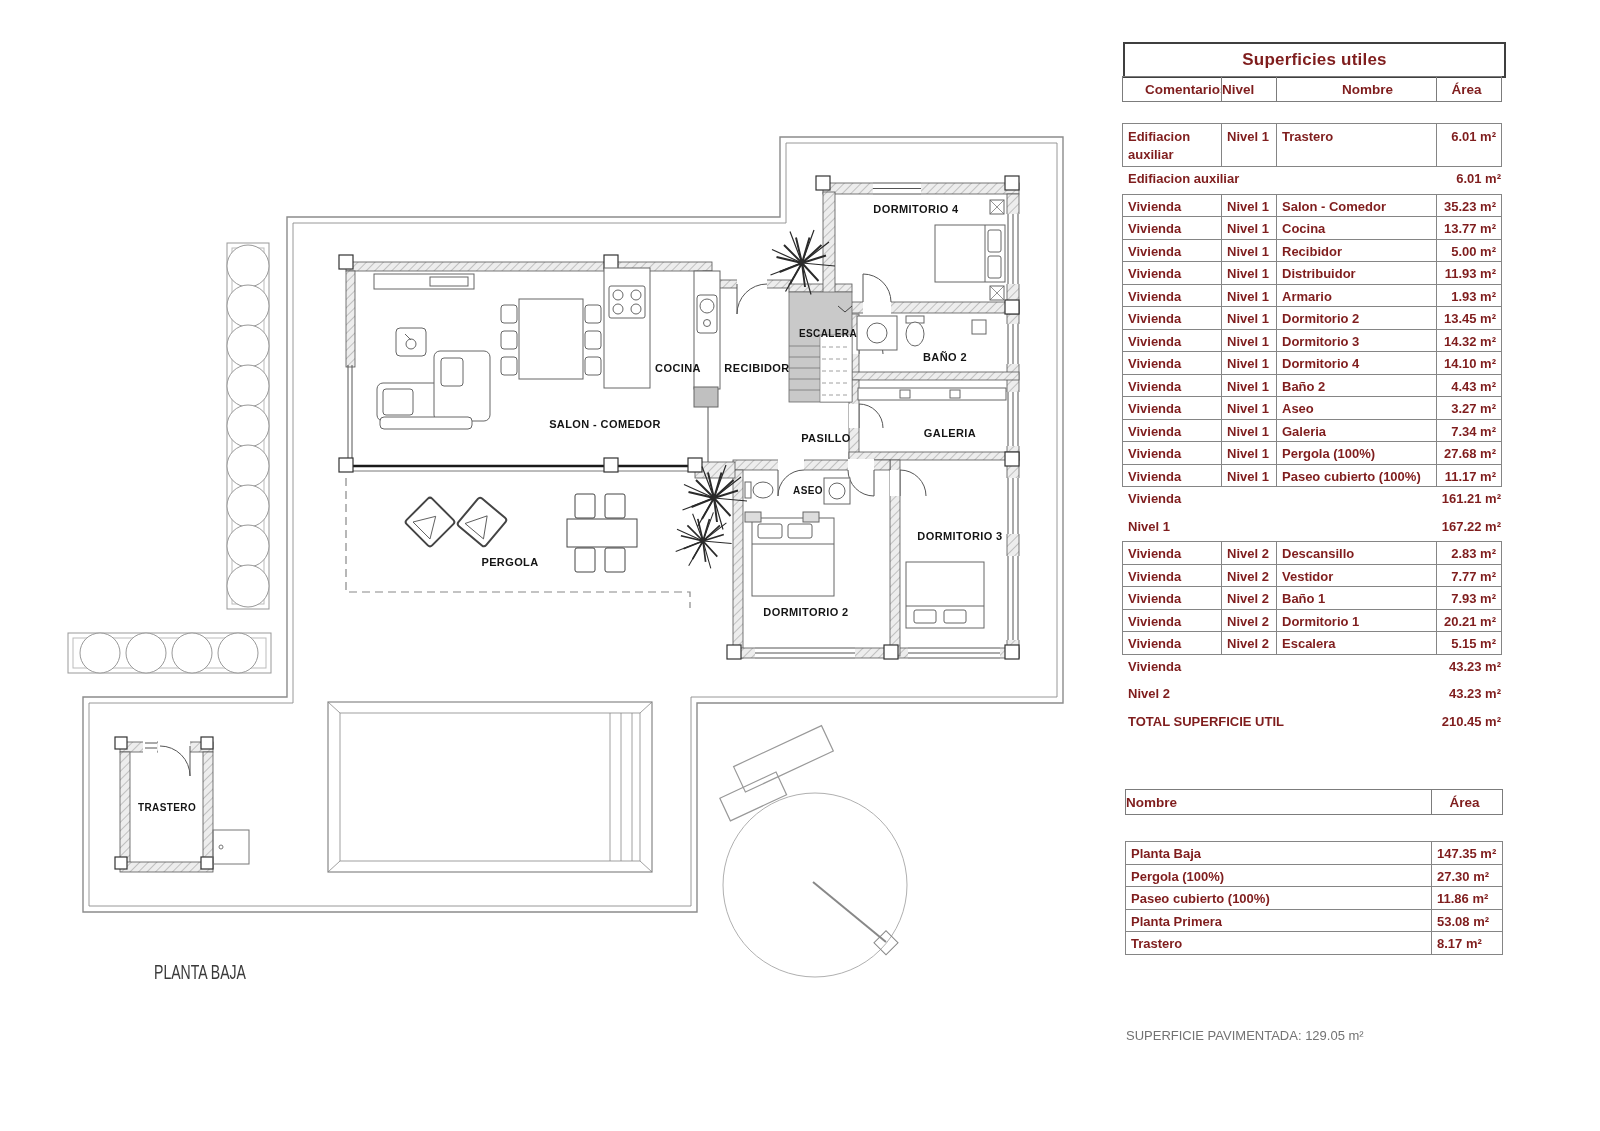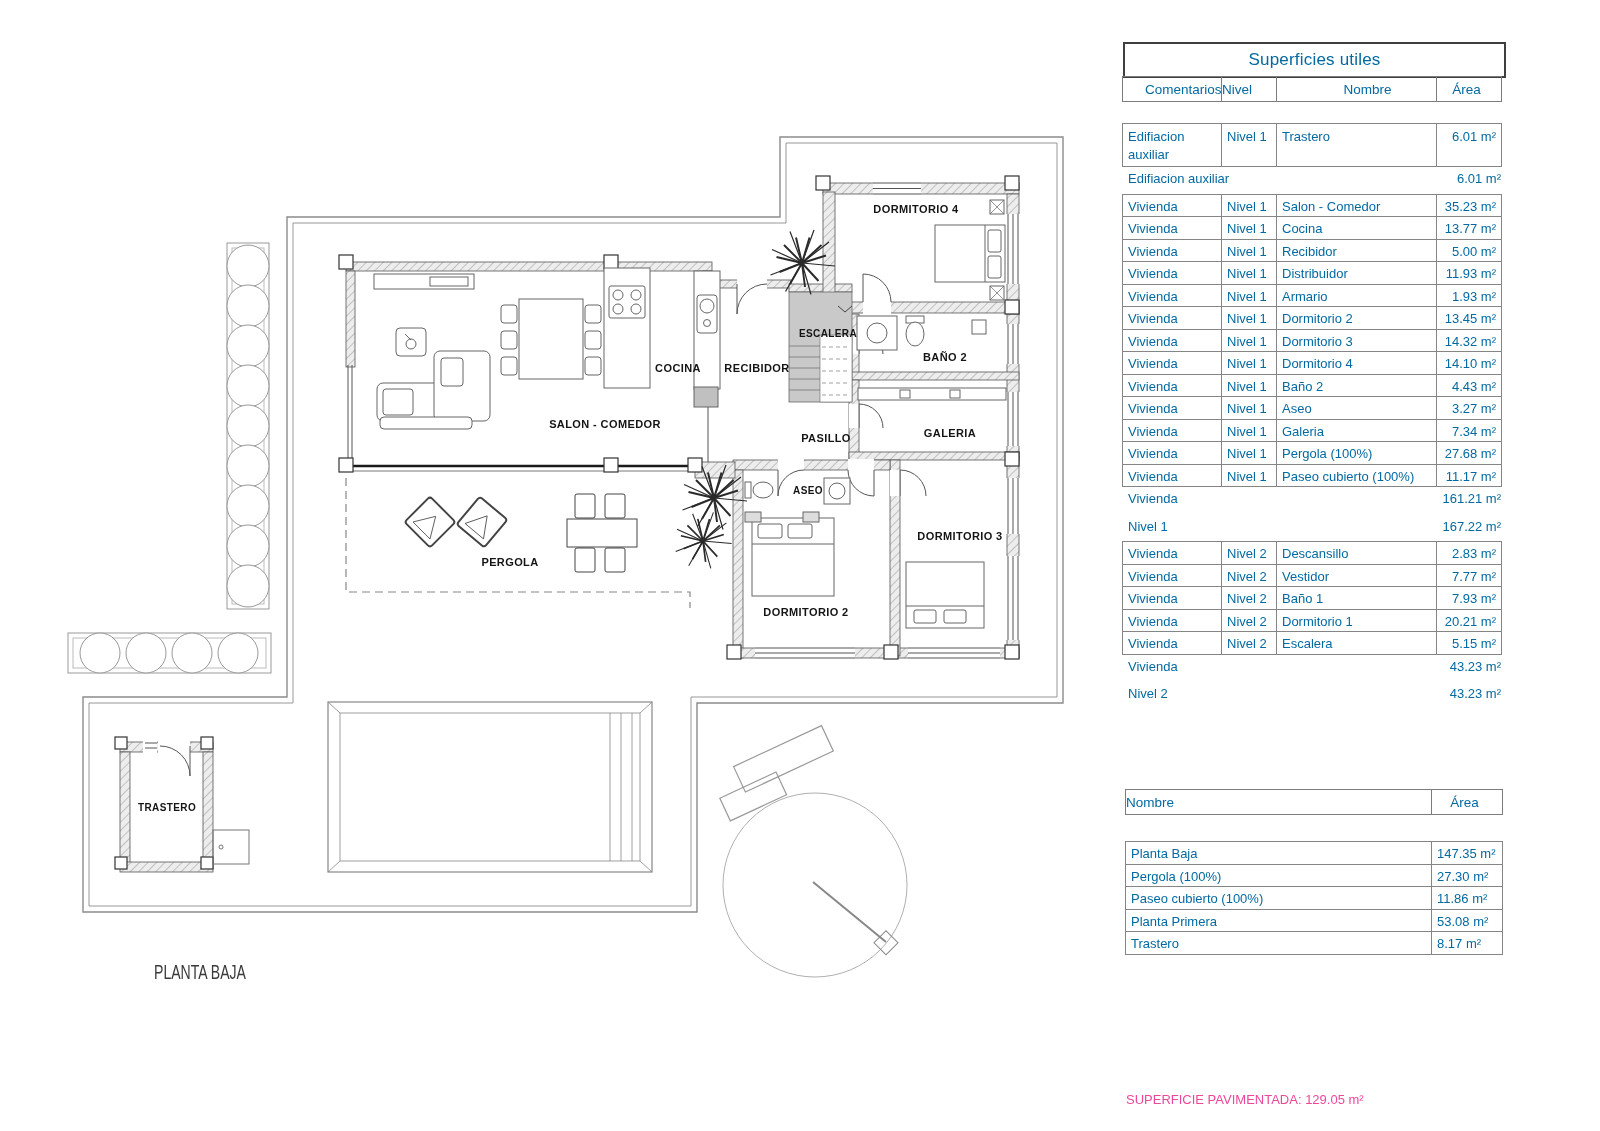--- a/index.html
+++ b/index.html
@@ -1,41 +1,41 @@
 <!DOCTYPE html>
 <html><head>
 <meta charset="utf-8">
 <style>
   html,body{margin:0;padding:0;background:#fff;}
   #page{position:relative;width:1600px;height:1131px;background:#fff;overflow:hidden;
         font-family:"Liberation Sans",sans-serif;color:#111;}
   #plan-svg{position:absolute;left:0;top:0;}
 
   
-  .tbl{position:absolute;font-weight:normal;color:#0369a1;}
+  .tbl{position:absolute;font-weight:bold;color:#7f1d1d;}
   .t-title{box-sizing:border-box;border:2px solid #3f3f3f;height:36px;line-height:32px;
            text-align:center;font-size:17px;letter-spacing:.2px;}
   .t-head{display:flex;margin-top:-2px;}
   .hc{box-sizing:border-box;border:1px solid #7c7c7c;margin-left:-1px;height:26px;
       padding-top:5px;font-size:13.5px;overflow:hidden;}
   .hc.left{text-align:center;padding-left:22px;}
   .t-gap{height:22px;}
   .t-gap2{height:27px;}
   .grid-row{display:flex;}
   .gc{box-sizing:border-box;border:1px solid #858585;margin:-1px 0 0 -1px;height:23.5px;
       padding:4px 4px 0 5px;font-size:13px;overflow:hidden;white-space:nowrap;}
   .grid-row.tall .gc{height:44px;white-space:normal;line-height:1.4;}
   .w-c{width:100px}.w-n{width:56px}.w-nm{width:161px}
   .w-a{width:66px;text-align:right;padding-right:5px;}
   .w-nm2{width:307px}.w-a2{width:72px;text-align:left;padding-right:5px;}
   .sum-row{display:flex;height:23.5px;padding-top:4px;font-size:13px;box-sizing:content-box;}
   .sum-row .sname{flex:1;padding-left:5px;white-space:nowrap;}
   .sum-row .sarea{text-align:right;padding-right:5px;}
-  #footer-note{position:absolute;left:1126px;top:1092px;width:380px;font-size:13px;
-               font-weight:normal;color:#ec4899;}
+  #footer-note{position:absolute;left:1126px;top:1028px;width:380px;font-size:13px;
+               font-weight:normal;color:#737373;}
 </style>
 </head>
 <body>
 
 <div id="page">
 
 <svg id="plan-svg" width="1080" height="1131" viewBox="0 0 1080 1131">
   <defs>
     <pattern id="hatch" width="6" height="6" patternUnits="userSpaceOnUse" patternTransform="rotate(45)">
       <rect width="6" height="6" fill="#ededed"></rect>
@@ -476,20 +476,24 @@
           <div class="gc w-a">5.15 m²</div>
         </div>
         <div class="sum-row">
           <div class="sname">Vivienda</div>
           <div class="sarea" style="width: 66px;">43.23 m²</div>
         </div>
         <div class="sum-row">
           <div class="sname">Nivel 2</div>
           <div class="sarea" style="width: 66px;">43.23 m²</div>
         </div>
+        <div class="sum-row">
+          <div class="sname">TOTAL SUPERFICIE UTIL</div>
+          <div class="sarea" style="width: 66px;">210.45 m²</div>
+        </div>
       </div>
 </div>
 
 <div class="tbl" style="left:1126px;top:791px;width:379px;">
   <div class="t-head">
     <div class="hc w-nm2">Nombre</div>
     <div class="hc w-a2" style="text-align:center;">Área</div>
   </div>
   <div class="t-gap2"></div>
   <div id="construidas-rows">

